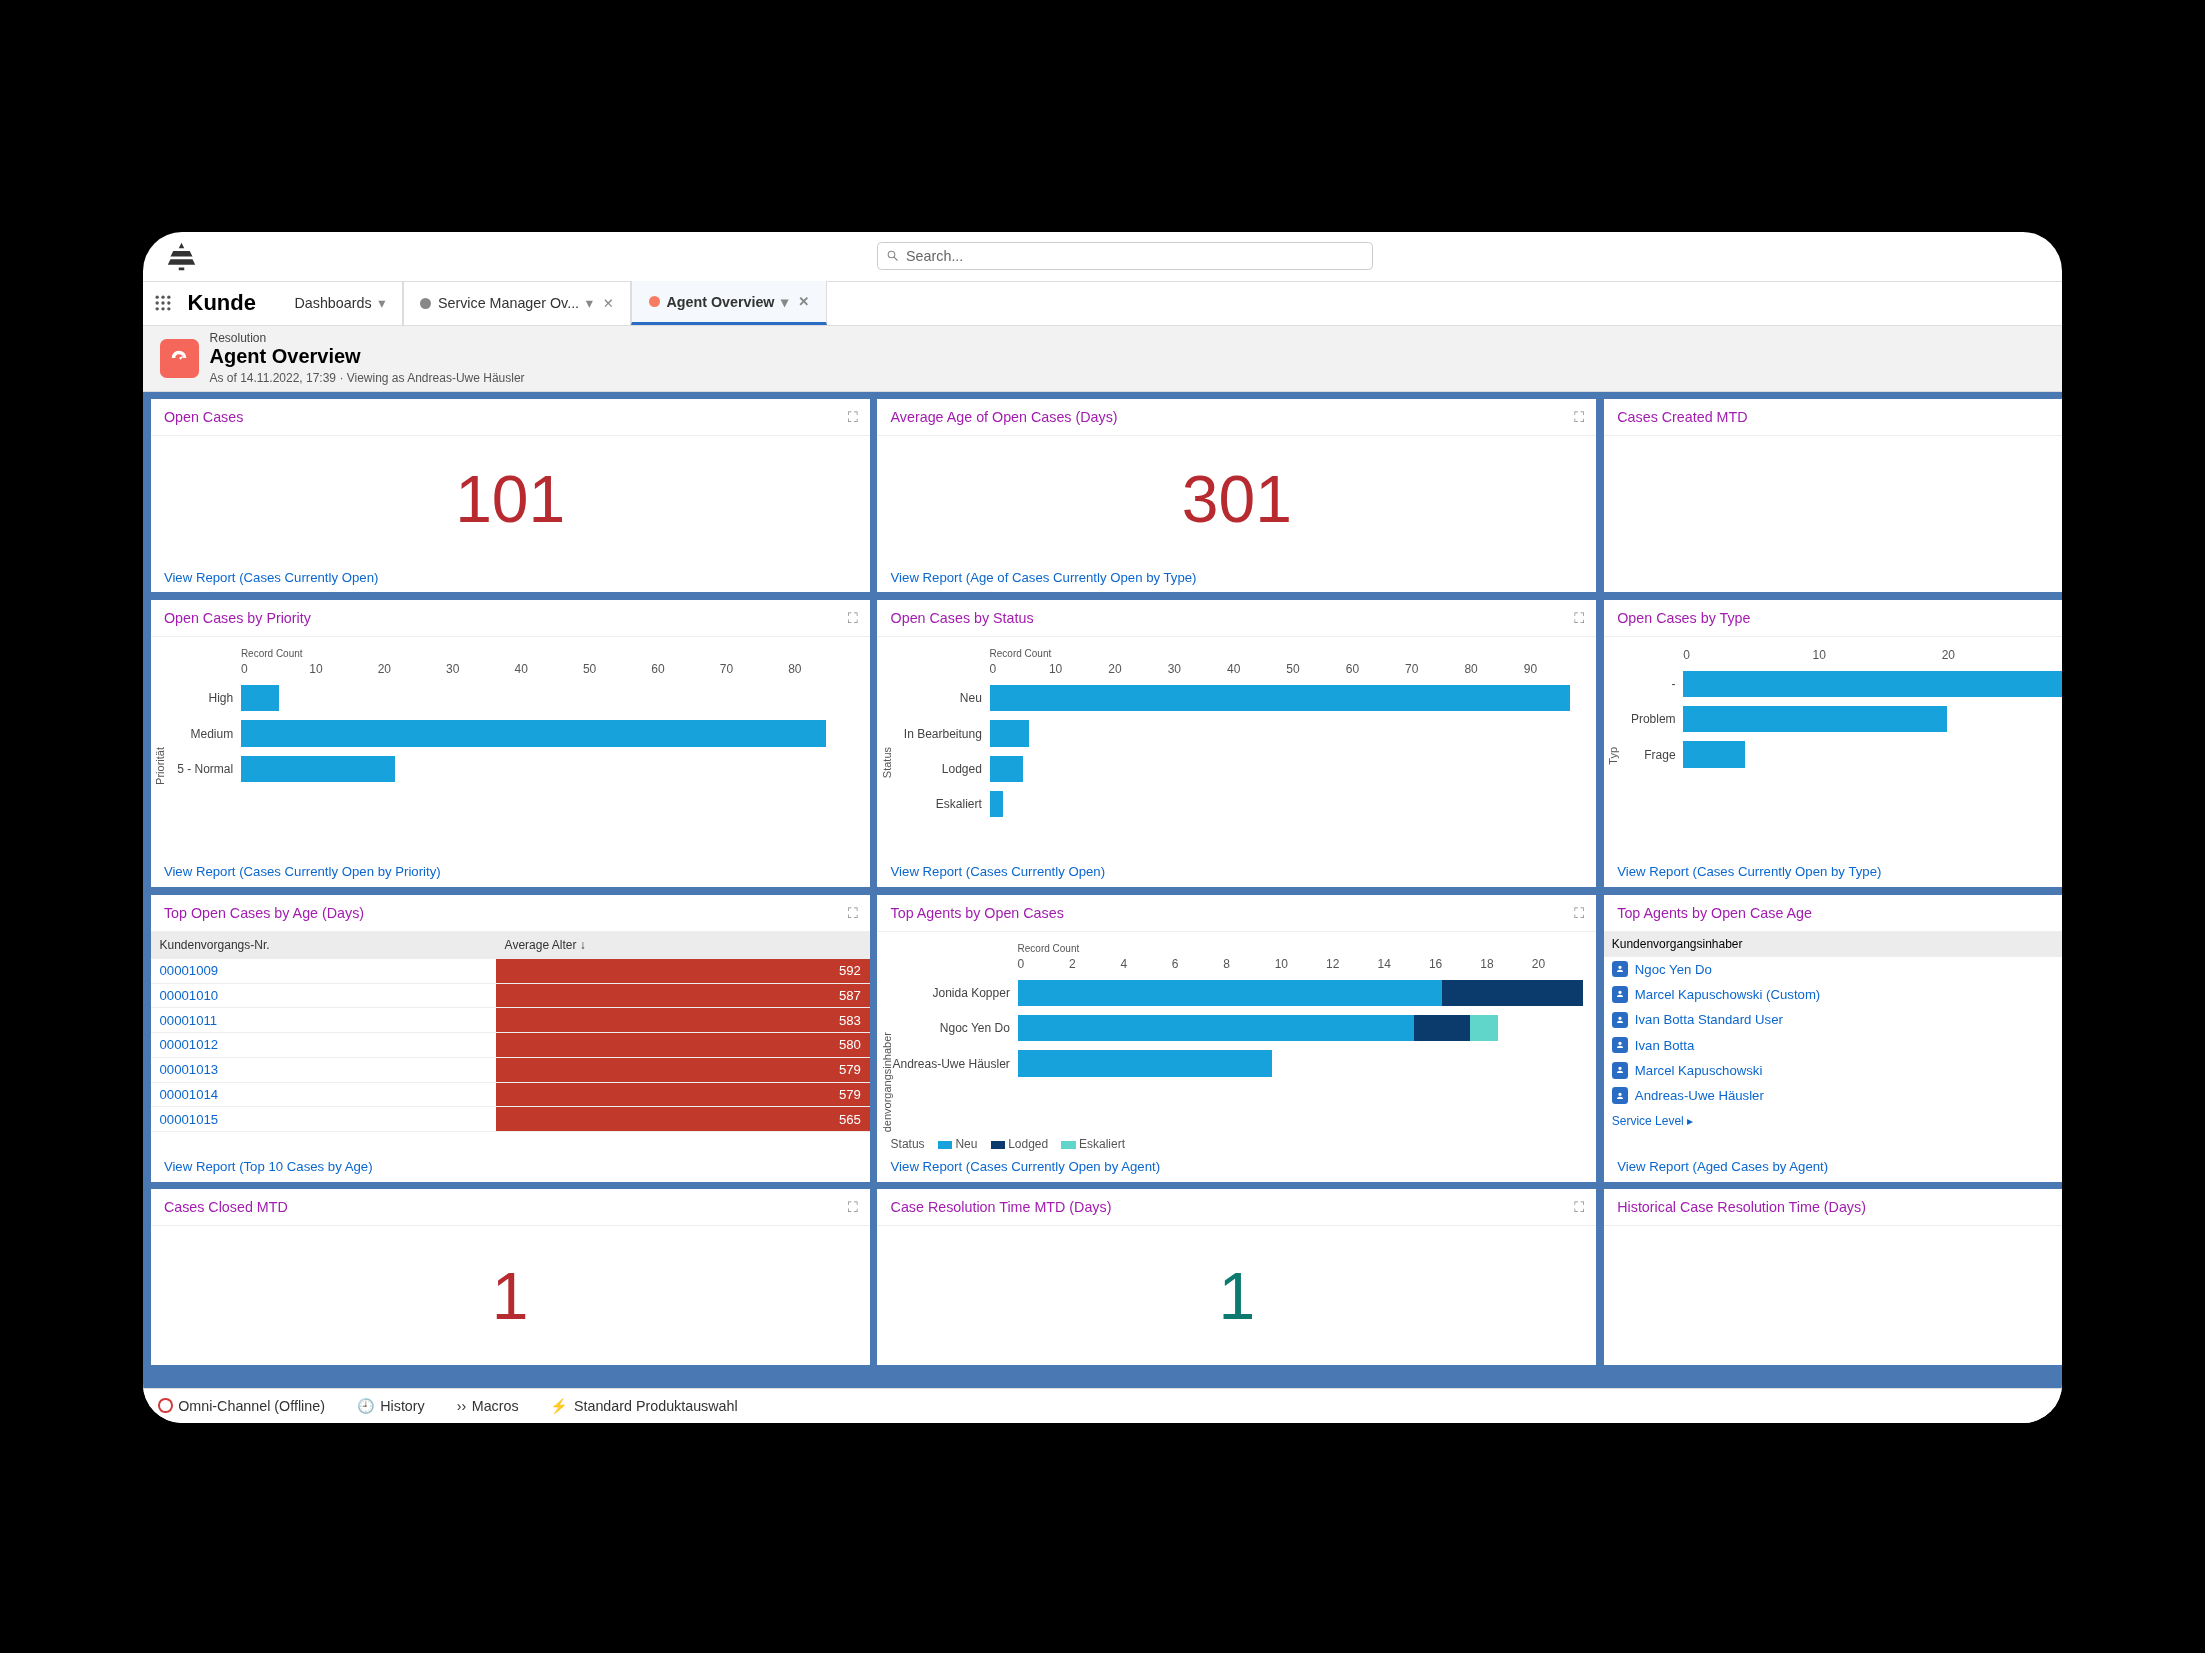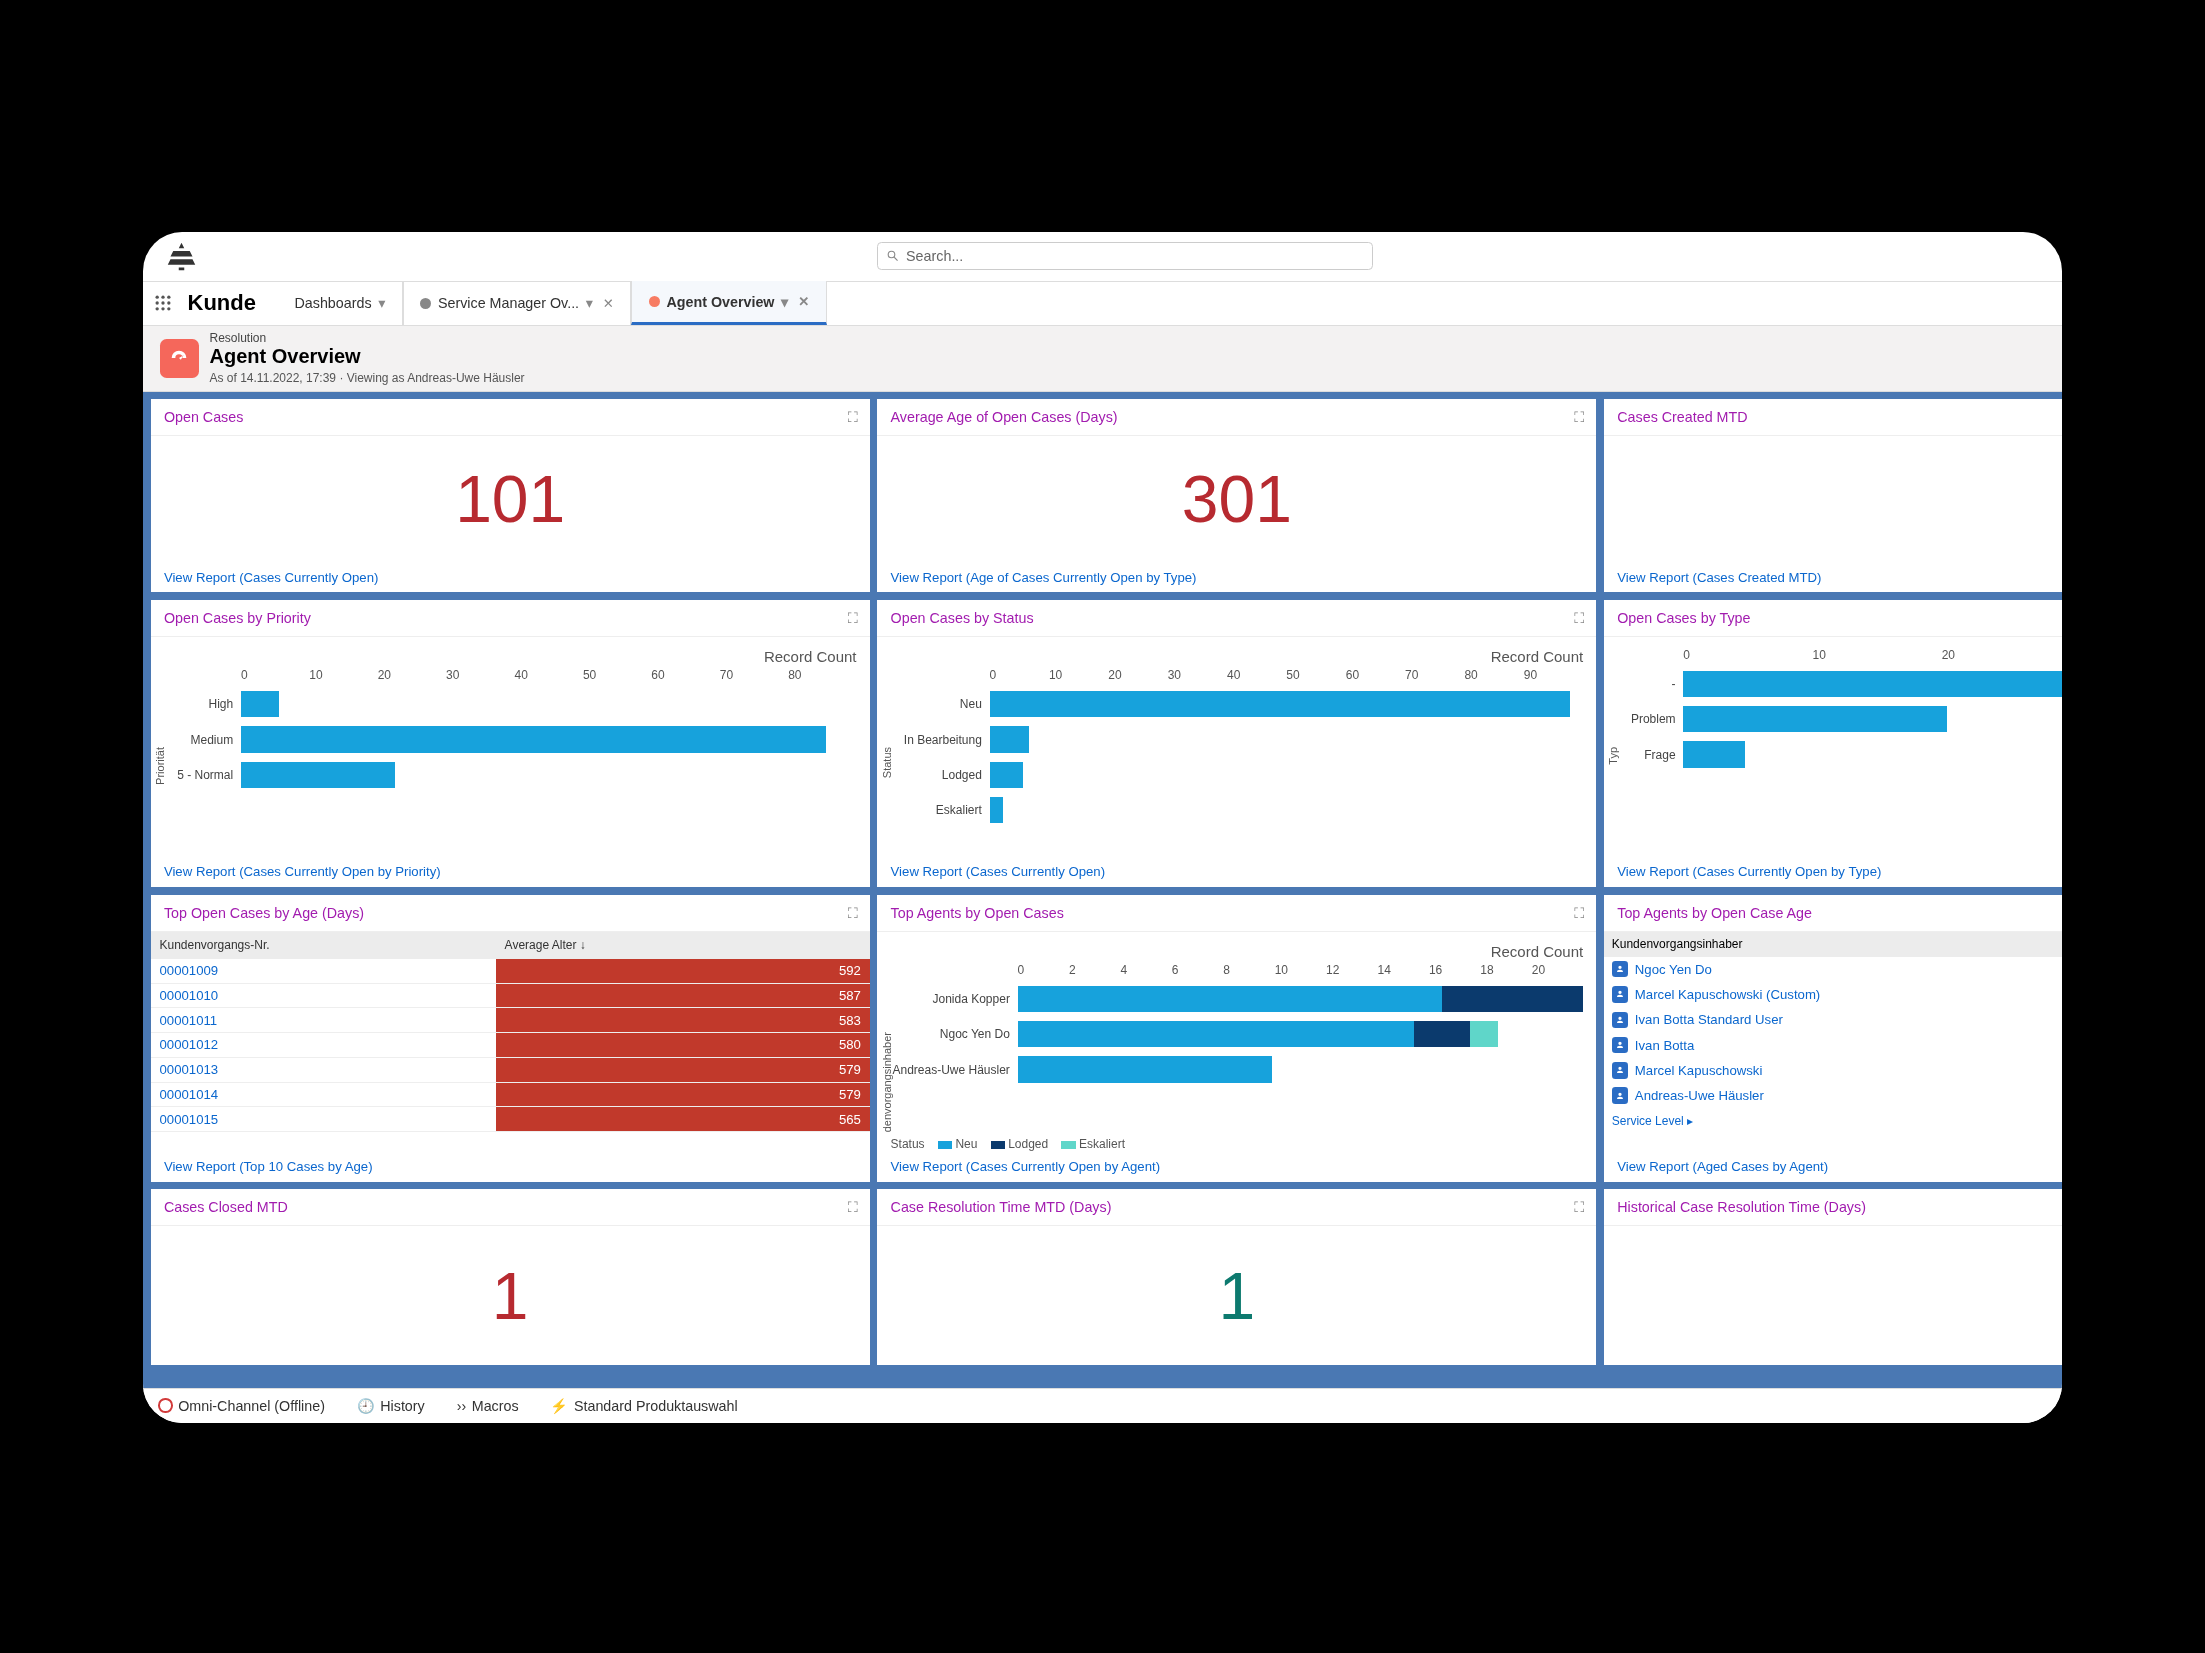--- a/index.html
+++ b/index.html
@@ -36,21 +36,21 @@
   .expand { position: absolute; top: 10px; right: 12px; color: #888; font-size: 14.3px; cursor: pointer; }
   .card-body { flex: 1; padding: 11px 13.2px; overflow: hidden; }
   .card-link { padding: 7.7px 13.2px; color: #0b67ce; font-size: 13.2px; }
   .card-link a { color: #0b67ce; text-decoration: none; }
   .bignum { display: flex; align-items: center; justify-content: center; height: 100%; font-size: 66px; font-weight: 300; }
   .red { color: #b72a30; }
   .teal { color: #0d7a6f; }
 
   .hbar-axis { display: flex; font-size: 12px; color: #555; margin-left: 77px; }
   .hbar-axis .t { flex: 1; text-align: left; }
-  .hbar-axis-title { text-align: right; font-size: 15px; color: #555; margin-bottom: 3.3px; }
+  .hbar-axis-title { text-align: left; font-size: 10px; color: #555; margin-bottom: 3.3px; }
   .hbar-row { display: flex; align-items: center; margin: 8.8px 0; }
   .hbar-row .lbl { width: 77px; text-align: right; padding-right: 7.7px; font-size: 12px; color: #444; }
   .hbar-row .track { flex: 1; height: 26.5px; position: relative; }
   .hbar-row .bar { height: 100%; background: #17a2dc; }
   .ytitle { writing-mode: vertical-rl; transform: rotate(180deg); font-size: 11px; color: #555; position: absolute; left: 3.3px; top: 50%; }
 
   .stack { display: flex; height: 26.5px; }
   .seg { height: 100%; }
   .seg.neu { background: #17a2dc; }
   .seg.lodged { background: #0b3a6d; }
@@ -163,21 +163,20 @@
         <div class="card-body">
             <div class="bignum red">301</div>
           </div>
         <div class="card-link"><a href="#">View Report (Age of Cases Currently Open by Type)</a></div>
       </div>
 
       <div class="card">
         <div class="card-h">Cases Created MTD</div>
 
         <div class="card-body"></div>
-        <div class="card-link"><a href="#">View Report (Cases Created MTD)</a></div>
       </div>
 
       <div class="card">
         <div class="card-h">Open Cases by Priority</div>
         <span class="expand">⛶</span>
         <div class="card-body" style="position:relative">
           <span class="ytitle">Priorität</span>
           <div class="hbar-axis-title" style="margin-left:77px">Record Count</div>
           <div id="prio-chart">
               <div class="hbar-axis" style="margin-left:77px">

